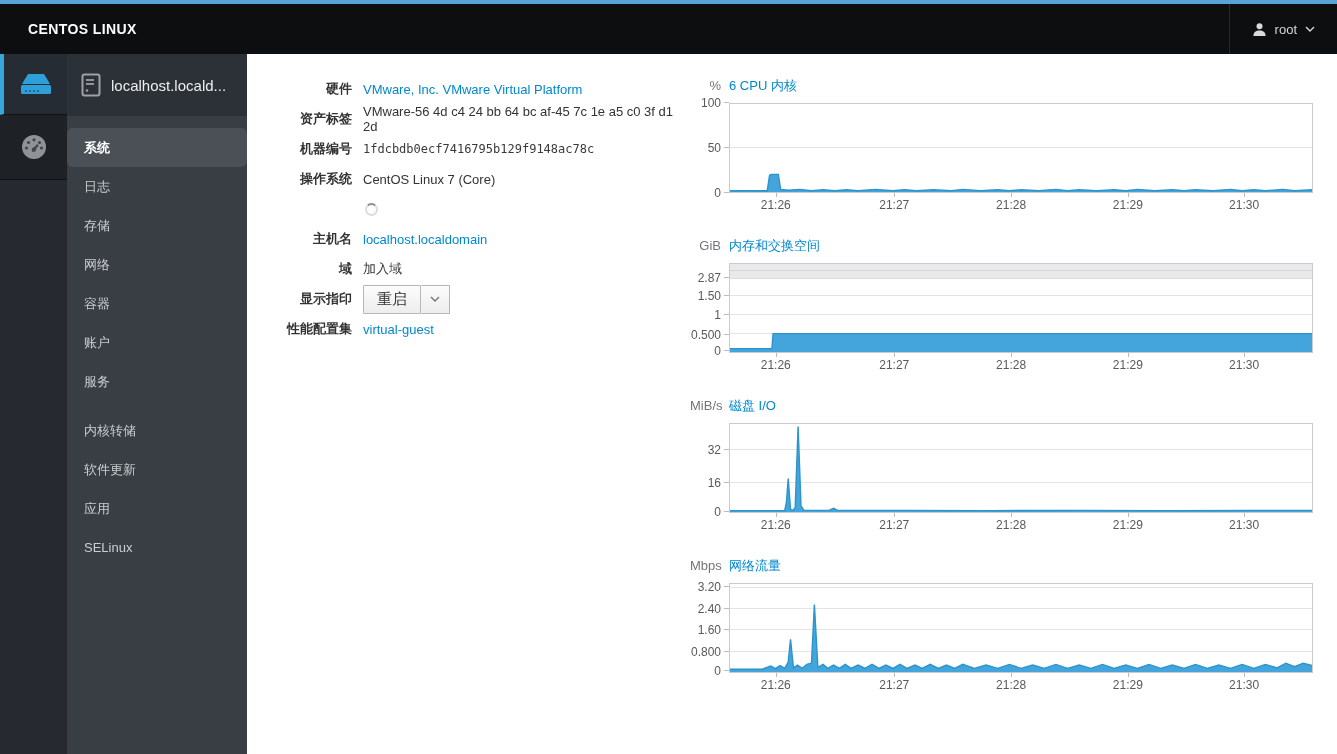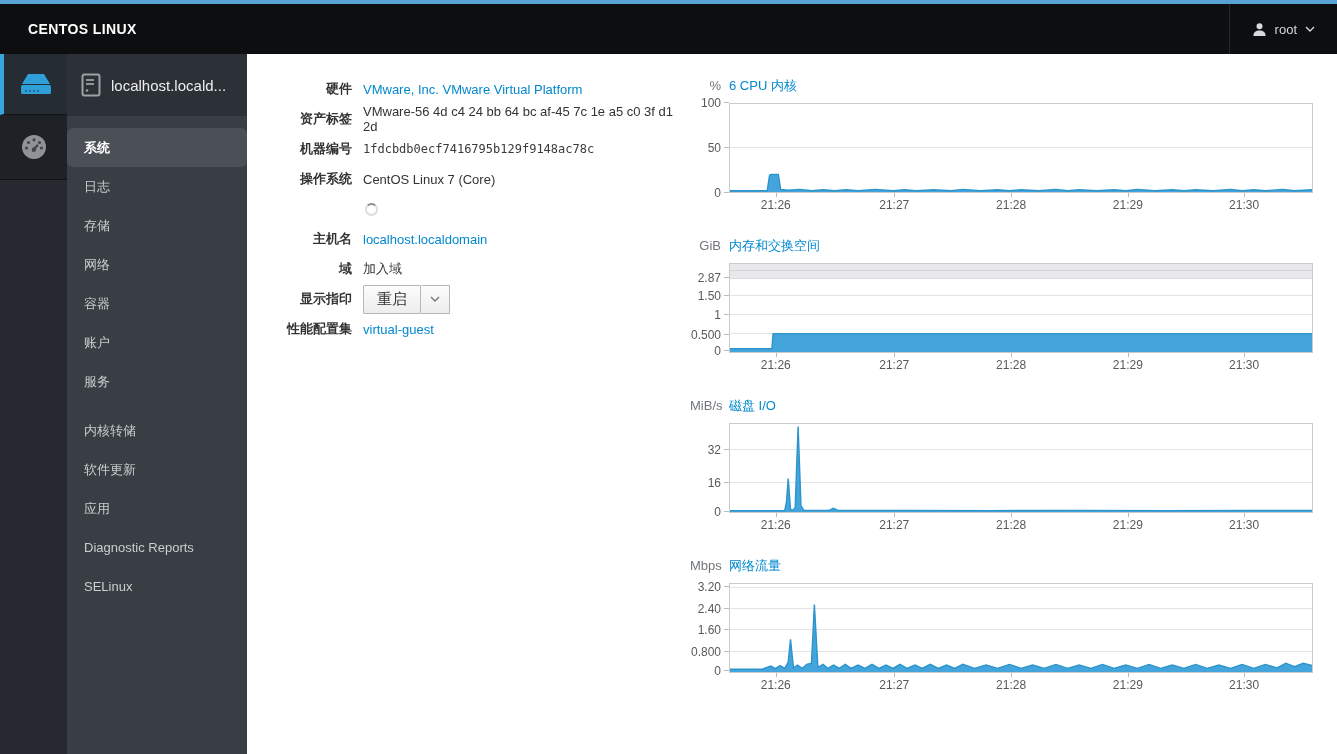--- a/index.html
+++ b/index.html
@@ -126,21 +126,20 @@
         <div class="menu-item selected">系统</div>
         <div class="menu-item">日志</div>
         <div class="menu-item">存储</div>
         <div class="menu-item">网络</div>
         <div class="menu-item">容器</div>
         <div class="menu-item">账户</div>
         <div class="menu-item">服务</div>
         <div class="menu-item group-start">内核转储</div>
         <div class="menu-item">软件更新</div>
         <div class="menu-item">应用</div>
-        <div class="menu-item">Diagnostic Reports</div>
         <div class="menu-item">SELinux</div>
       </div>
   </nav>
 
   <main class="main">
     <section class="info-pane">
       <div class="info-rows">
           <div class="info-row">
             <div class="info-label">硬件</div>
             <div class="info-value">

